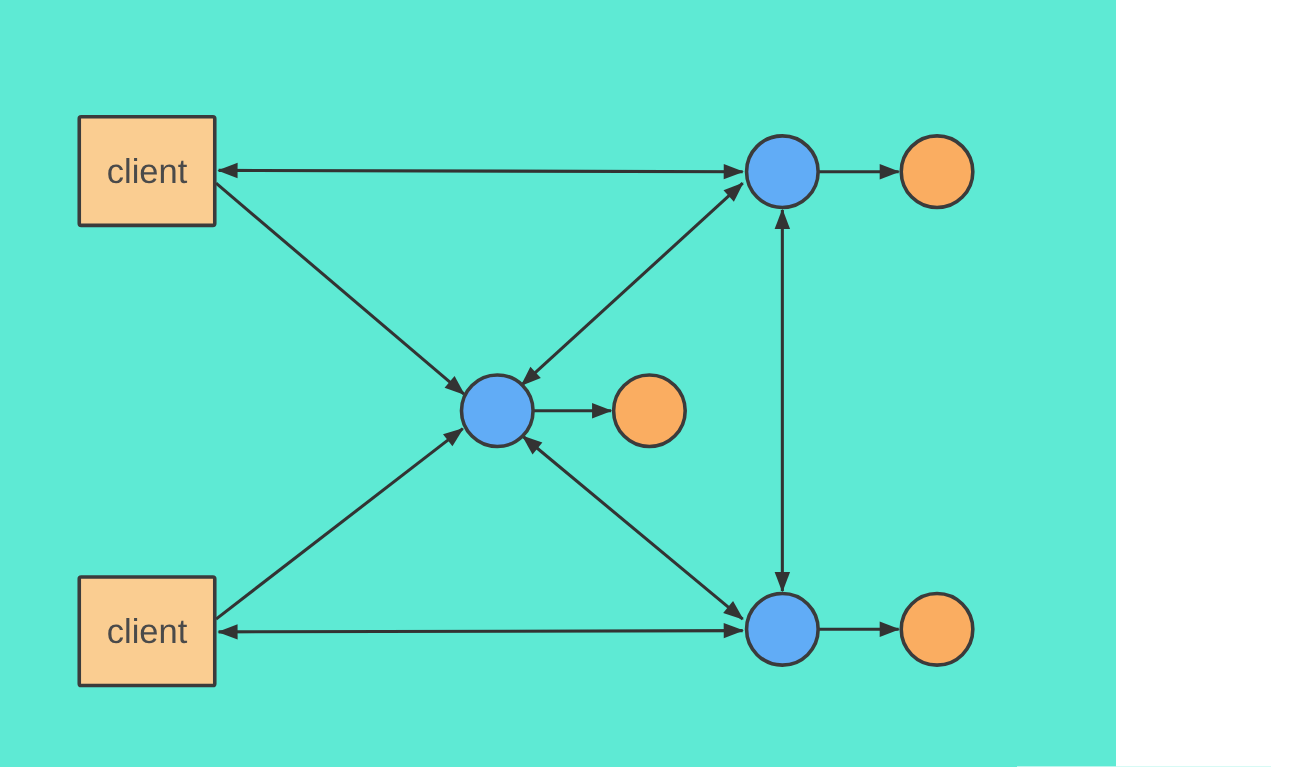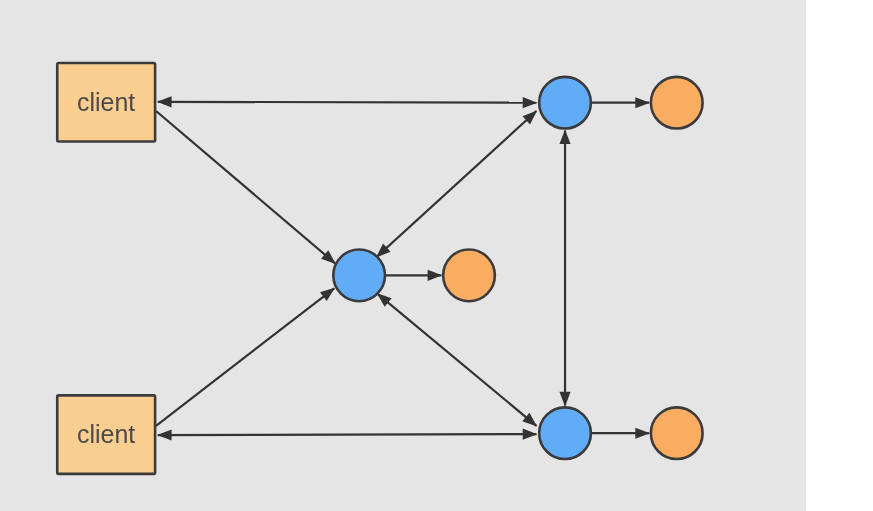--- a/index.html
+++ b/index.html
@@ -3,23 +3,23 @@
 <meta charset="utf-8">
 <style>
   html, body {
     margin: 0;
     padding: 0;
     background: #ffffff;
     font-family: "Liberation Sans", sans-serif;
   }
   .stage {
     position: relative;
-    width: 806px;
+    width: 744px;
     height: 511px;
-    background: #e5e5e5;
+    background: #5eead4;
     overflow: hidden;
     text-decoration: underline;
   }
   .stage svg {
     position: absolute;
     inset: 0;
     width: 100%;
     height: 100%;
     display: block;
   }

